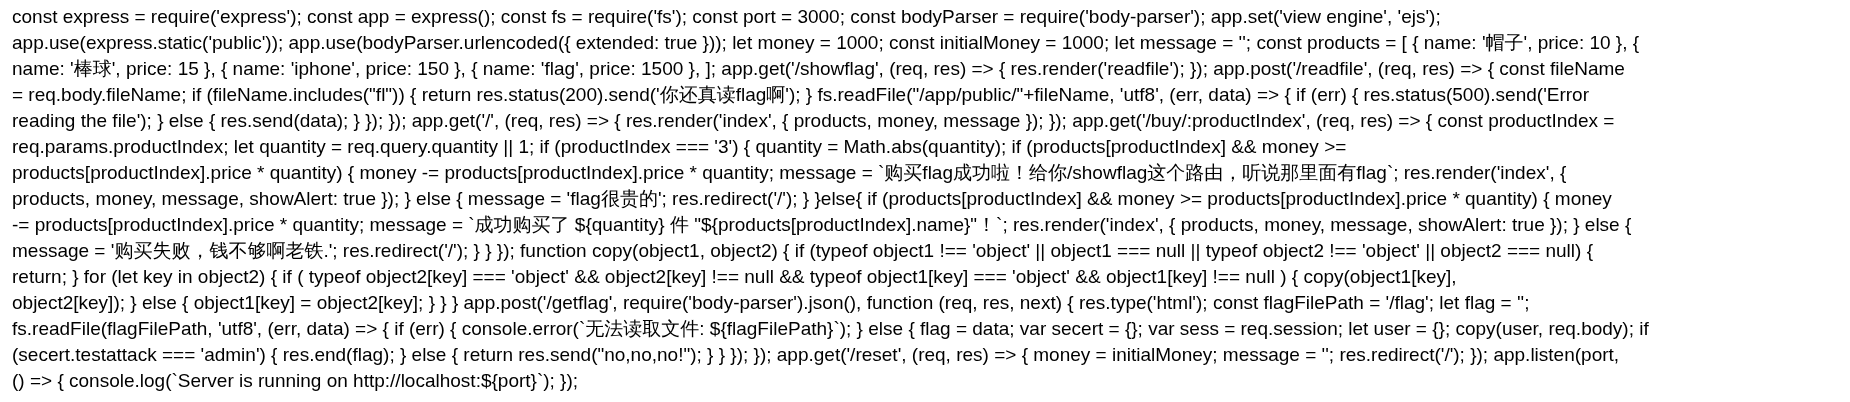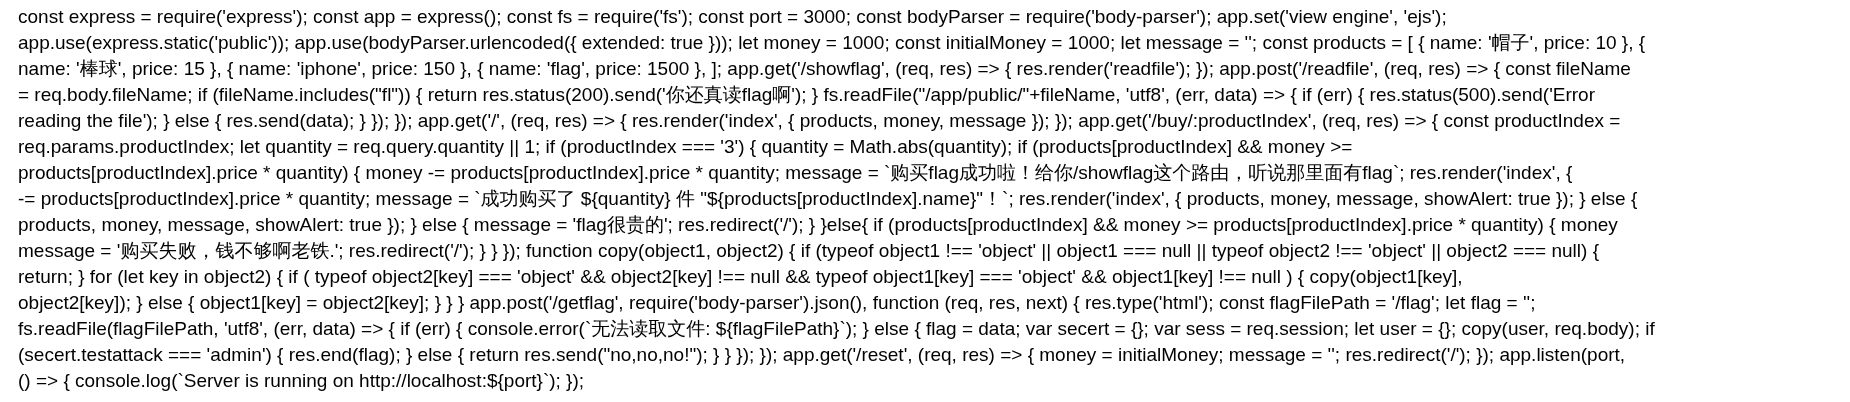--- a/index.html
+++ b/index.html
@@ -8,21 +8,21 @@
     background: #ffffff;
   }
   body {
     width: 1850px;
     height: 402px;
     overflow: hidden;
   }
   .code-text {
     box-sizing: border-box;
     width: 1850px;
-    padding: 4px 6px 0 18px;
+    padding: 4px 6px 0 12px;
     font-family: "Liberation Sans", "DejaVu Sans", sans-serif;
     font-size: 19px;
     line-height: 26px;
     color: #000000;
     letter-spacing: 0;
   }
   .code-line {
     white-space: pre;
     overflow: hidden;
     height: 26px;
@@ -32,21 +32,21 @@
 <body>
 
 <div class="code-text">
   <div class="code-line">const express = require('express'); const app = express(); const fs = require('fs'); const port = 3000; const bodyParser = require('body-parser'); app.set('view engine', 'ejs');</div>
   <div class="code-line">app.use(express.static('public')); app.use(bodyParser.urlencoded({ extended: true })); let money = 1000; const initialMoney = 1000; let message = ''; const products = [ { name: '帽子', price: 10 }, {</div>
   <div class="code-line">name: '棒球', price: 15 }, { name: 'iphone', price: 150 }, { name: 'flag', price: 1500 }, ]; app.get('/showflag', (req, res) =&gt; { res.render('readfile'); }); app.post('/readfile', (req, res) =&gt; { const fileName</div>
   <div class="code-line">= req.body.fileName; if (fileName.includes("fl")) { return res.status(200).send('你还真读flag啊'); } fs.readFile("/app/public/"+fileName, 'utf8', (err, data) =&gt; { if (err) { res.status(500).send('Error</div>
   <div class="code-line">reading the file'); } else { res.send(data); } }); }); app.get('/', (req, res) =&gt; { res.render('index', { products, money, message }); }); app.get('/buy/:productIndex', (req, res) =&gt; { const productIndex =</div>
   <div class="code-line">req.params.productIndex; let quantity = req.query.quantity || 1; if (productIndex === '3') { quantity = Math.abs(quantity); if (products[productIndex] &amp;&amp; money &gt;=</div>
   <div class="code-line">products[productIndex].price * quantity) { money -= products[productIndex].price * quantity; message = `购买flag成功啦！给你/showflag这个路由，听说那里面有flag`; res.render('index', {</div>
+  <div class="code-line">products, money, message, showAlert: true }); } else { message = 'flag很贵的'; res.redirect('/'); } }else{ if (products[productIndex] &amp;&amp; money &gt;= products[productIndex].price * quantity) { money</div>
   <div class="code-line">-= products[productIndex].price * quantity; message = `成功购买了 ${quantity} 件 "${products[productIndex].name}"！`; res.render('index', { products, money, message, showAlert: true }); } else {</div>
-  <div class="code-line">products, money, message, showAlert: true }); } else { message = 'flag很贵的'; res.redirect('/'); } }else{ if (products[productIndex] &amp;&amp; money &gt;= products[productIndex].price * quantity) { money</div>
   <div class="code-line">message = '购买失败，钱不够啊老铁.'; res.redirect('/'); } } }); function copy(object1, object2) { if (typeof object1 !== 'object' || object1 === null || typeof object2 !== 'object' || object2 === null) {</div>
   <div class="code-line">return; } for (let key in object2) { if ( typeof object2[key] === 'object' &amp;&amp; object2[key] !== null &amp;&amp; typeof object1[key] === 'object' &amp;&amp; object1[key] !== null ) { copy(object1[key],</div>
   <div class="code-line">object2[key]); } else { object1[key] = object2[key]; } } } app.post('/getflag', require('body-parser').json(), function (req, res, next) { res.type('html'); const flagFilePath = '/flag'; let flag = '';</div>
   <div class="code-line">fs.readFile(flagFilePath, 'utf8', (err, data) =&gt; { if (err) { console.error(`无法读取文件: ${flagFilePath}`); } else { flag = data; var secert = {}; var sess = req.session; let user = {}; copy(user, req.body); if</div>
   <div class="code-line">(secert.testattack === 'admin') { res.end(flag); } else { return res.send("no,no,no!"); } } }); }); app.get('/reset', (req, res) =&gt; { money = initialMoney; message = ''; res.redirect('/'); }); app.listen(port,</div>
   <div class="code-line">() =&gt; { console.log(`Server is running on http://localhost:${port}`); });</div>
 </div>
 
 </body></html>

